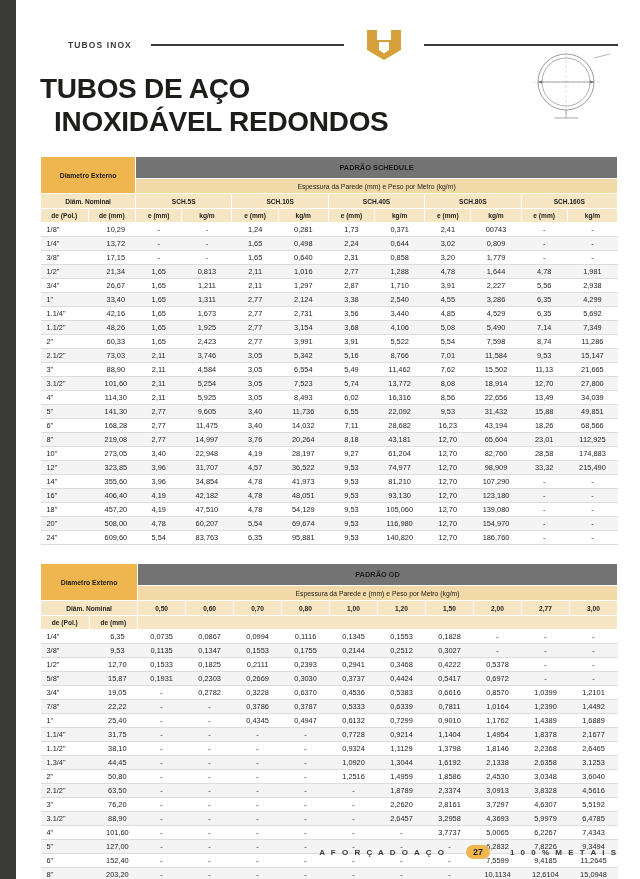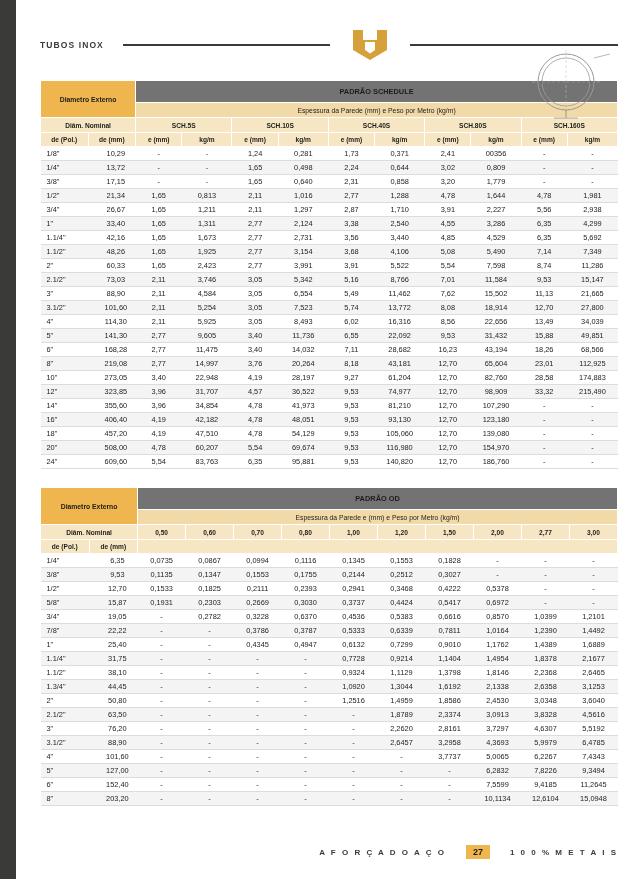--- a/index.html
+++ b/index.html
@@ -26,20 +26,21 @@
     left: 40px; top: 0;
     width: 578px;
   }
 
   
   .hdr {
     margin-top: 28px;
     display: flex;
     align-items: center;
     gap: 19px;
+    margin-left: 28px;
   }
   .hdr-kicker {
     font-size: 8.5px;
     letter-spacing: 1.1px;
     color: #3b3b39;
     font-weight: 700;
     white-space: nowrap;
   }
   .hdr-rule {
     flex: 1;
@@ -152,20 +153,21 @@
     font-weight: 600;
     margin-top: 16px;
   }
   .pagenum {
     background: #efb54e;
     color: #1d1d1b;
     font-weight: 700;
     font-size: 9px;
     letter-spacing: 0;
     padding: 2px 7px;
+    border-radius: 7px;
   }
 </style>
 </head>
 <body>
 
 <div class="page">
 
   <div class="left-bar"></div>
 
   <div class="content">
@@ -175,20 +177,24 @@
       <span class="hdr-rule"></span>
       <span class="logo">
         <svg width="42" height="34" viewBox="0 0 42 34">
           <path d="M4 2 L14 2 L14 12 L28 12 L28 2 L38 2 L38 22 L21 32 L4 22 Z" fill="#d6a13a"></path>
           <path d="M16 14 L26 14 L26 22 L21 25.5 L16 22 Z" fill="#ffffff"></path>
         </svg>
       </span>
       <span class="hdr-rule"></span>
     </div>
 
+    <div class="title">
+      <span>TUBOS DE AÇO</span>
+      <span class="l2">INOXIDÁVEL REDONDOS</span>
+    </div>
 
     <div class="tbl-wrap">
       <table>
         <colgroup>
           <col style="width:7.6%">
             <col style="width:7.6%">
           <col style="width:7.4%">
             <col style="width:8.0%">
           <col style="width:7.4%">
             <col style="width:8.0%">
@@ -234,21 +240,21 @@
             <tr>
               <td class="lbl">1/8"</td>
               <td class="num2">10,29</td>
               <td>-</td>
               <td>-</td>
               <td>1,24</td>
               <td>0,281</td>
               <td>1,73</td>
               <td>0,371</td>
               <td>2,41</td>
-              <td>00356</td>
+              <td>00743</td>
               <td>-</td>
               <td>-</td>
             </tr>
             <tr>
               <td class="lbl">1/4"</td>
               <td class="num2">13,72</td>
               <td>-</td>
               <td>-</td>
               <td>1,65</td>
               <td>0,498</td>

